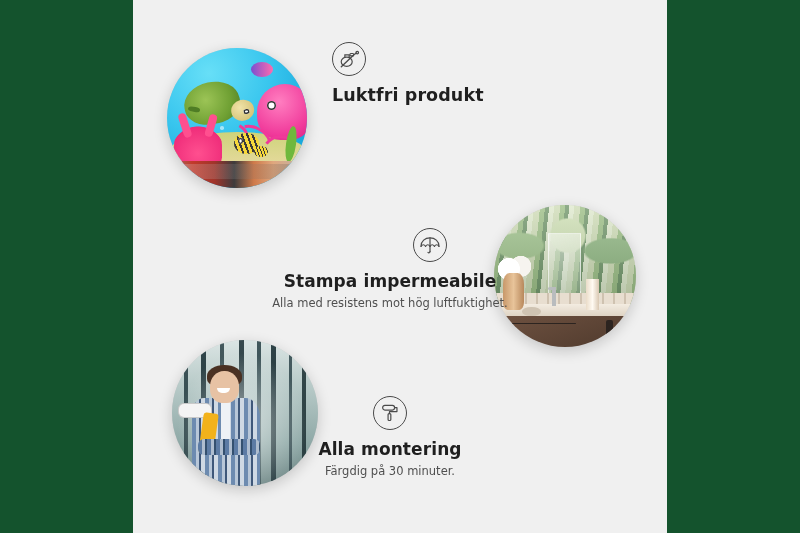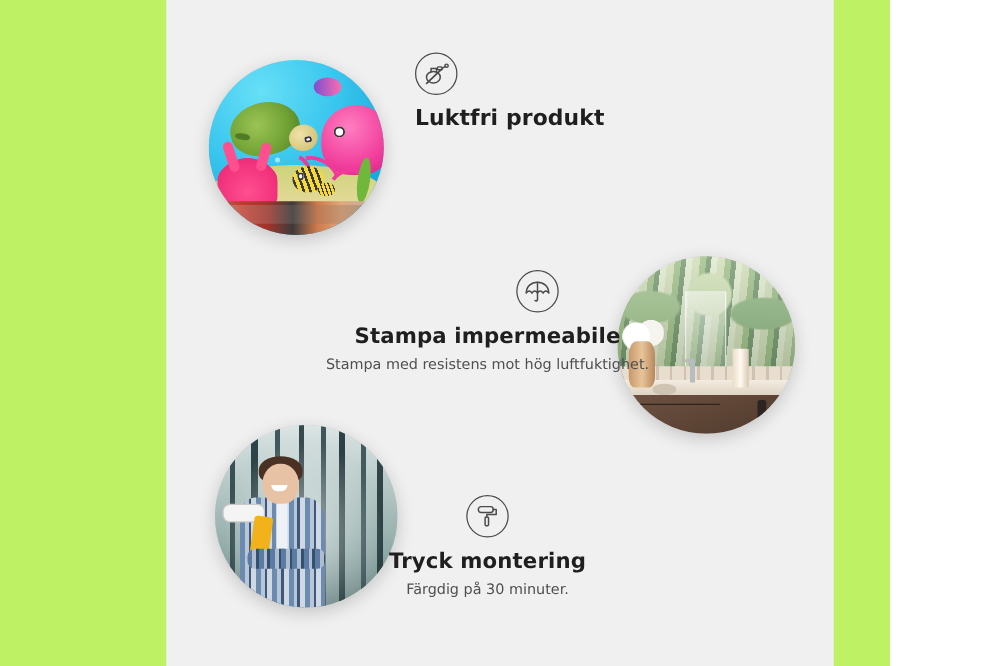--- a/index.html
+++ b/index.html
@@ -2,21 +2,21 @@
 <html><head>
 <meta charset="utf-8">
 <style>
   html,body{margin:0;padding:0;}
   body{
     width:800px;height:533px;
     background:#ffffff;
     font-family:"DejaVu Sans","Liberation Sans",sans-serif;
     overflow:hidden;
   }
-  .canvas{position:relative;width:712px;height:533px;background:#bef264;}
+  .canvas{position:relative;width:800px;height:533px;background:#14532d;}
 
   
   .panel{
     position:absolute;left:133px;top:0;width:534px;height:533px;
     background:#f0f0f0;
     overflow:hidden;
   }
 
   
   .photo{
@@ -242,42 +242,42 @@
           <path d="M7.5 10.2 L7.5 7.4 L12.2 7.4 L12.2 10.6"></path>
           <rect x="13" y="6" width="4.2" height="2.6" rx="1"></rect>
           <path d="M17.2 7.3 L20 5.6"></path>
           <circle cx="21" cy="5" r="1.4"></circle>
           <path d="M3.6 20.4 L16.5 8.2" stroke-width="1.5"></path>
         </svg>
       </div>
       <div class="f-title">Luktfri produkt</div>
     </div>
 
-    <div class="feature" id="feature-waterproof" style="left:89px;top:216px;">
+    <div class="feature" id="feature-waterproof" style="left:89px;top:228px;">
       <div class="icon-circle">
         <svg width="22" height="22" viewBox="0 0 24 24" fill="none" stroke="#4a4a4a" stroke-width="1.3" stroke-linecap="round">
           <path d="M2.2 13.4 C2.2 7.6 6.6 4.2 12 4.2 C17.4 4.2 21.8 7.6 21.8 13.4"></path>
           <path d="M2.2 13.4 C4 11.2 5.6 11.2 7.1 13.4"></path>
           <path d="M7.1 13.4 C8.8 11.2 10.4 11.2 12 13.4"></path>
           <path d="M12 13.4 C13.6 11.2 15.2 11.2 16.9 13.4"></path>
           <path d="M16.9 13.4 C18.4 11.2 20 11.2 21.8 13.4"></path>
           <path d="M12 4.2 L12 19.2"></path>
           <path d="M12 19.2 C12 20.6 10.6 21 9.8 20.1"></path>
         </svg>
       </div>
       <div class="f-title">Stampa impermeabile</div>
-      <div class="f-body">Stampa med resistens mot hög luftfuktighet.</div>
+      <div class="f-body">Alla med resistens mot hög luftfuktighet.</div>
     </div>
 
     <div class="feature" id="feature-mounting" style="left:167px;top:396px;">
       <div class="icon-circle">
         <svg width="22" height="22" viewBox="0 0 24 24" fill="none" stroke="#4a4a4a" stroke-width="1.3" stroke-linecap="round" stroke-linejoin="round">
           <rect x="4" y="3.6" width="13" height="5.2" rx="2.4"></rect>
           <path d="M17 6.2 L19.6 6.2 L19.6 10.4 L11.4 10.4 L11.4 12.6"></path>
           <rect x="9.9" y="12.6" width="3" height="7.6" rx="1.1"></rect>
         </svg>
       </div>
-      <div class="f-title">Tryck montering</div>
+      <div class="f-title">Alla montering</div>
       <div class="f-body">Färgdig på 30 minuter.</div>
     </div>
 
   </div>
 </div>
 
 </body></html>

